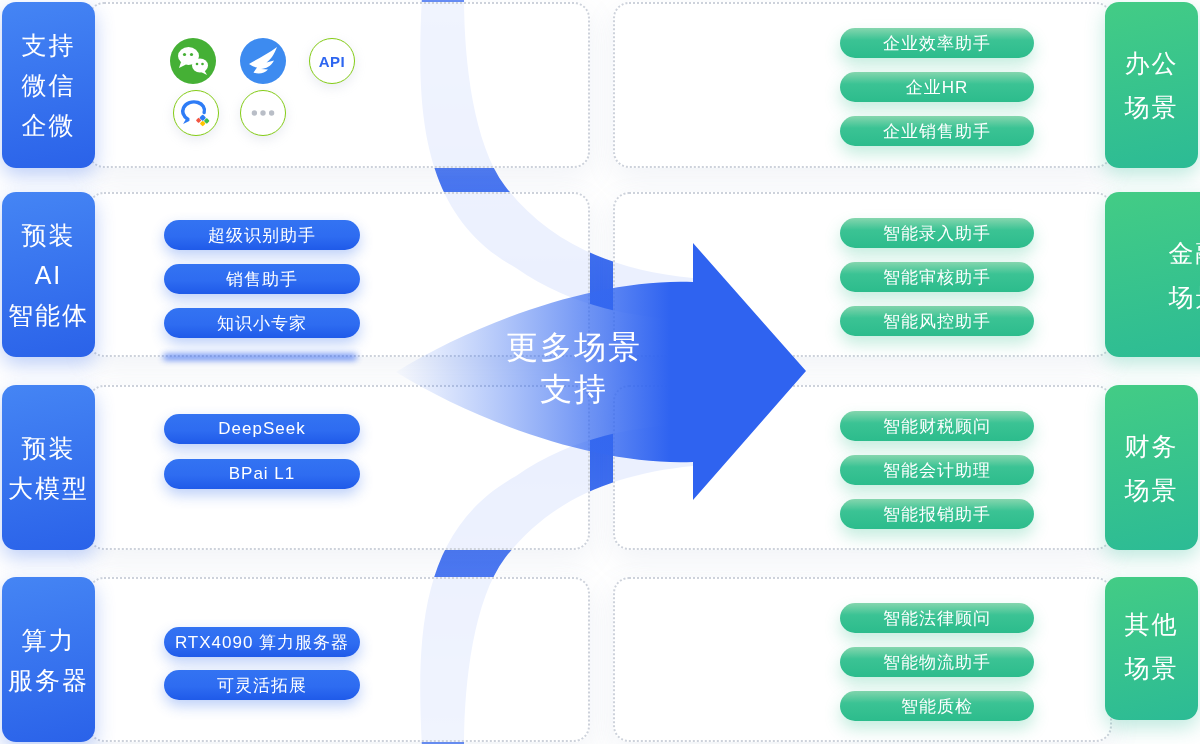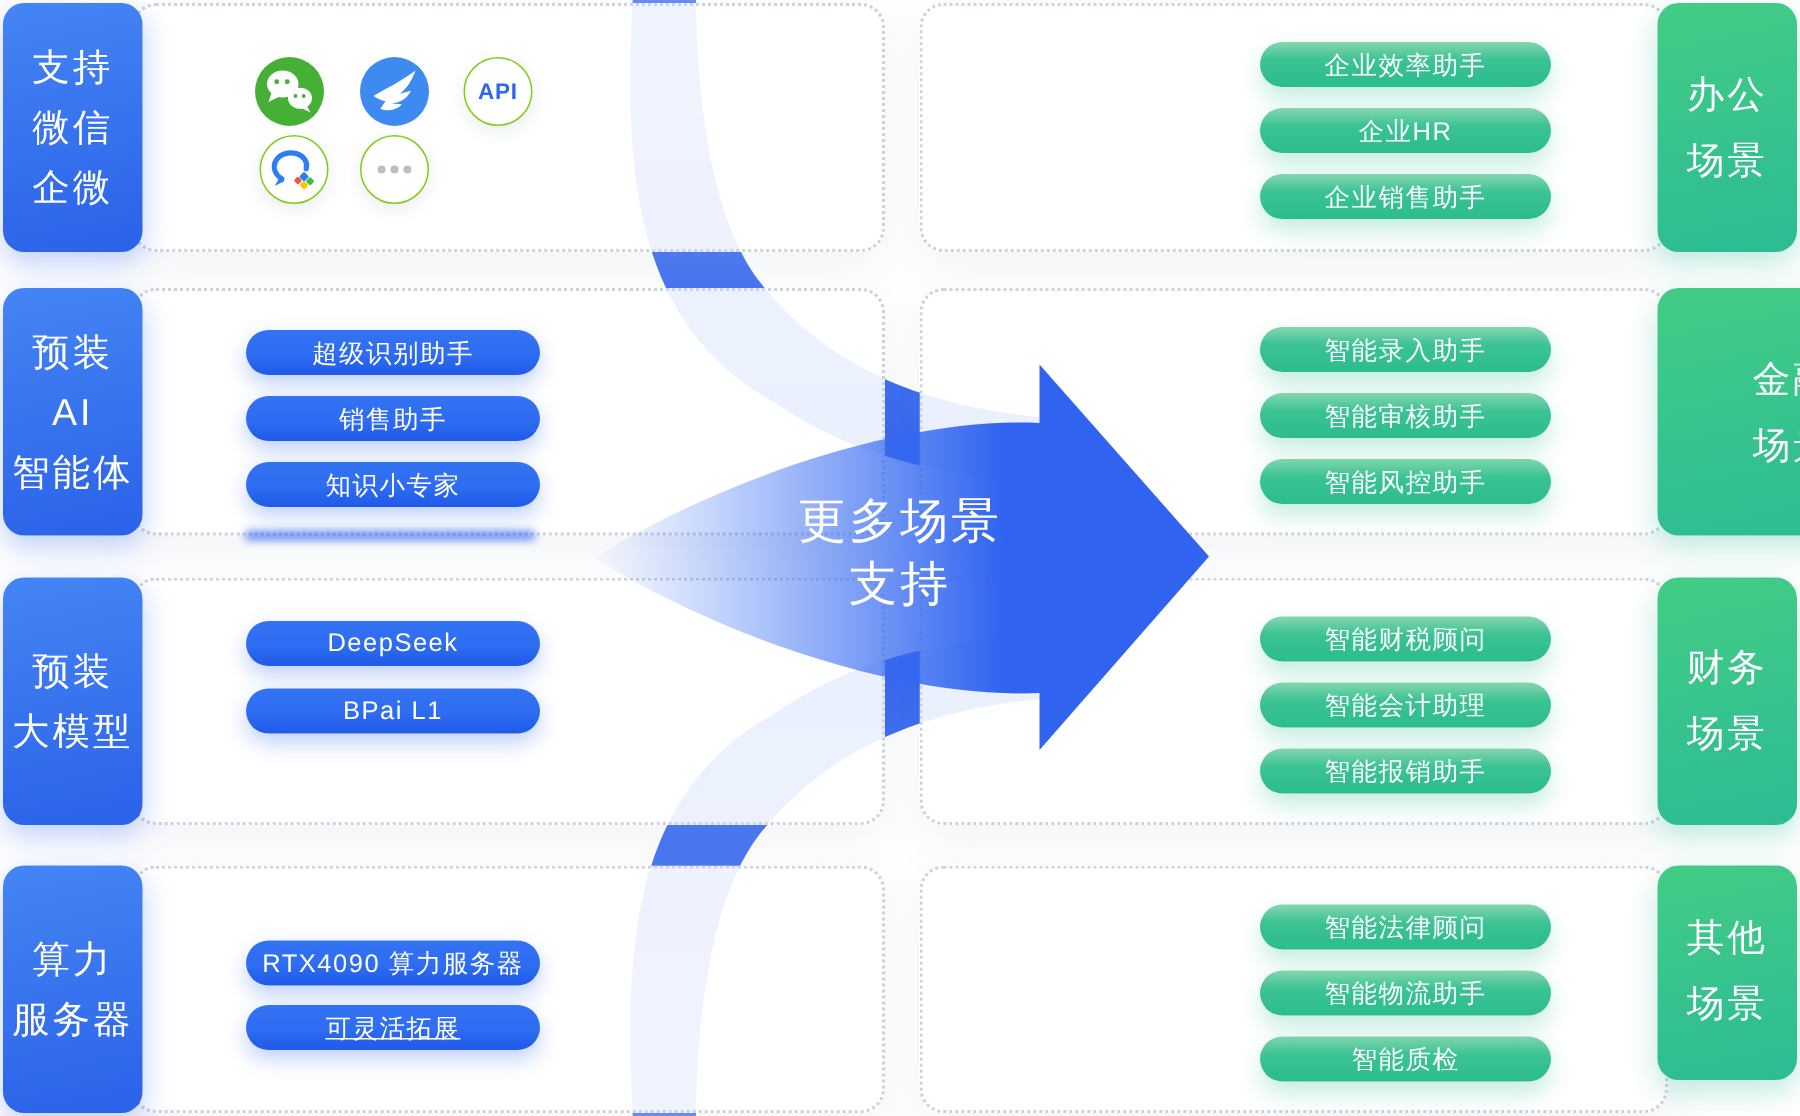--- a/index.html
+++ b/index.html
@@ -51,21 +51,21 @@
     position:absolute;width:46px;height:46px;border-radius:50%;
     display:flex;align-items:center;justify-content:center;box-sizing:border-box;
   }
   .icon-circle.plain{
     background:#fff;border:1px solid #84cc16;
     box-shadow:0 4px 12px rgba(150,160,190,0.20);
   }
   .api-text{color:#2E66F0;font-size:15px;font-weight:bold;letter-spacing:0.5px;}
   .body-arrow{z-index:3;}
   .arrow-text{
-    position:absolute;z-index:4;left:510px;top:326px;width:180px;
+    position:absolute;z-index:4;left:484px;top:326px;width:180px;
     text-align:center;color:#fff;font-size:32px;line-height:42px;
     font-weight:500;letter-spacing:2px;pointer-events:none;
   }
   .glow-line{
     position:absolute;z-index:2;left:163px;top:354px;width:194px;height:6px;
     background:#2F63F0;border-radius:3px;filter:blur(3px);opacity:0.75;
   }
 </style>
 </head>
 <body>
@@ -148,21 +148,21 @@
     <button class="pill blue" style="top:27px;">DeepSeek</button>
     <button class="pill blue" style="top:72px;">BPai L1</button>
   </section>
   <div class="side-label blue" style="top:385px;height:165px;">
     <div>预装</div>
     <div>大模型</div>
   </div>
 
   <section class="panel left" style="top:577px;height:165px;">
     <button class="pill blue" style="top:48px;text-align:right;">RTX4090 算力服务器</button>
-    <button class="pill blue" style="top:91px;text-decoration:underline;">可灵活拓展</button>
+    <button class="pill blue" style="top:91px;">可灵活拓展</button>
   </section>
   <div class="side-label blue" style="top:577px;height:165px;">
     <div>算力</div>
     <div>服务器</div>
   </div>
 
   <section class="panel right" style="top:2px;height:166px;">
     <button class="pill green" style="top:24px;">企业效率助手</button>
     <button class="pill green" style="top:68px;">企业HR</button>
     <button class="pill green" style="top:112px;">企业销售助手</button>
@@ -180,21 +180,21 @@
   <div class="side-label green" style="top:192px;height:165px;padding-left:44px;">
     <div>金融</div>
     <div>场景</div>
   </div>
 
   <section class="panel right" style="top:385px;height:165px;">
     <button class="pill green" style="top:24px;">智能财税顾问</button>
     <button class="pill green" style="top:68px;">智能会计助理</button>
     <button class="pill green" style="top:112px;">智能报销助手</button>
   </section>
-  <div class="side-label green" style="top:385px;height:165px;font-family:Liberation Serif, serif;">
+  <div class="side-label green" style="top:385px;height:165px;">
     <div>财务</div>
     <div>场景</div>
   </div>
 
   <section class="panel right" style="top:577px;height:165px;">
     <button class="pill green" style="top:24px;">智能法律顾问</button>
     <button class="pill green" style="top:112px;">智能质检</button>
     <button class="pill green" style="top:68px;">智能物流助手</button>
   </section>
   <div class="side-label green" style="top:577px;height:143px;font-family:Liberation Mono, monospace;">

